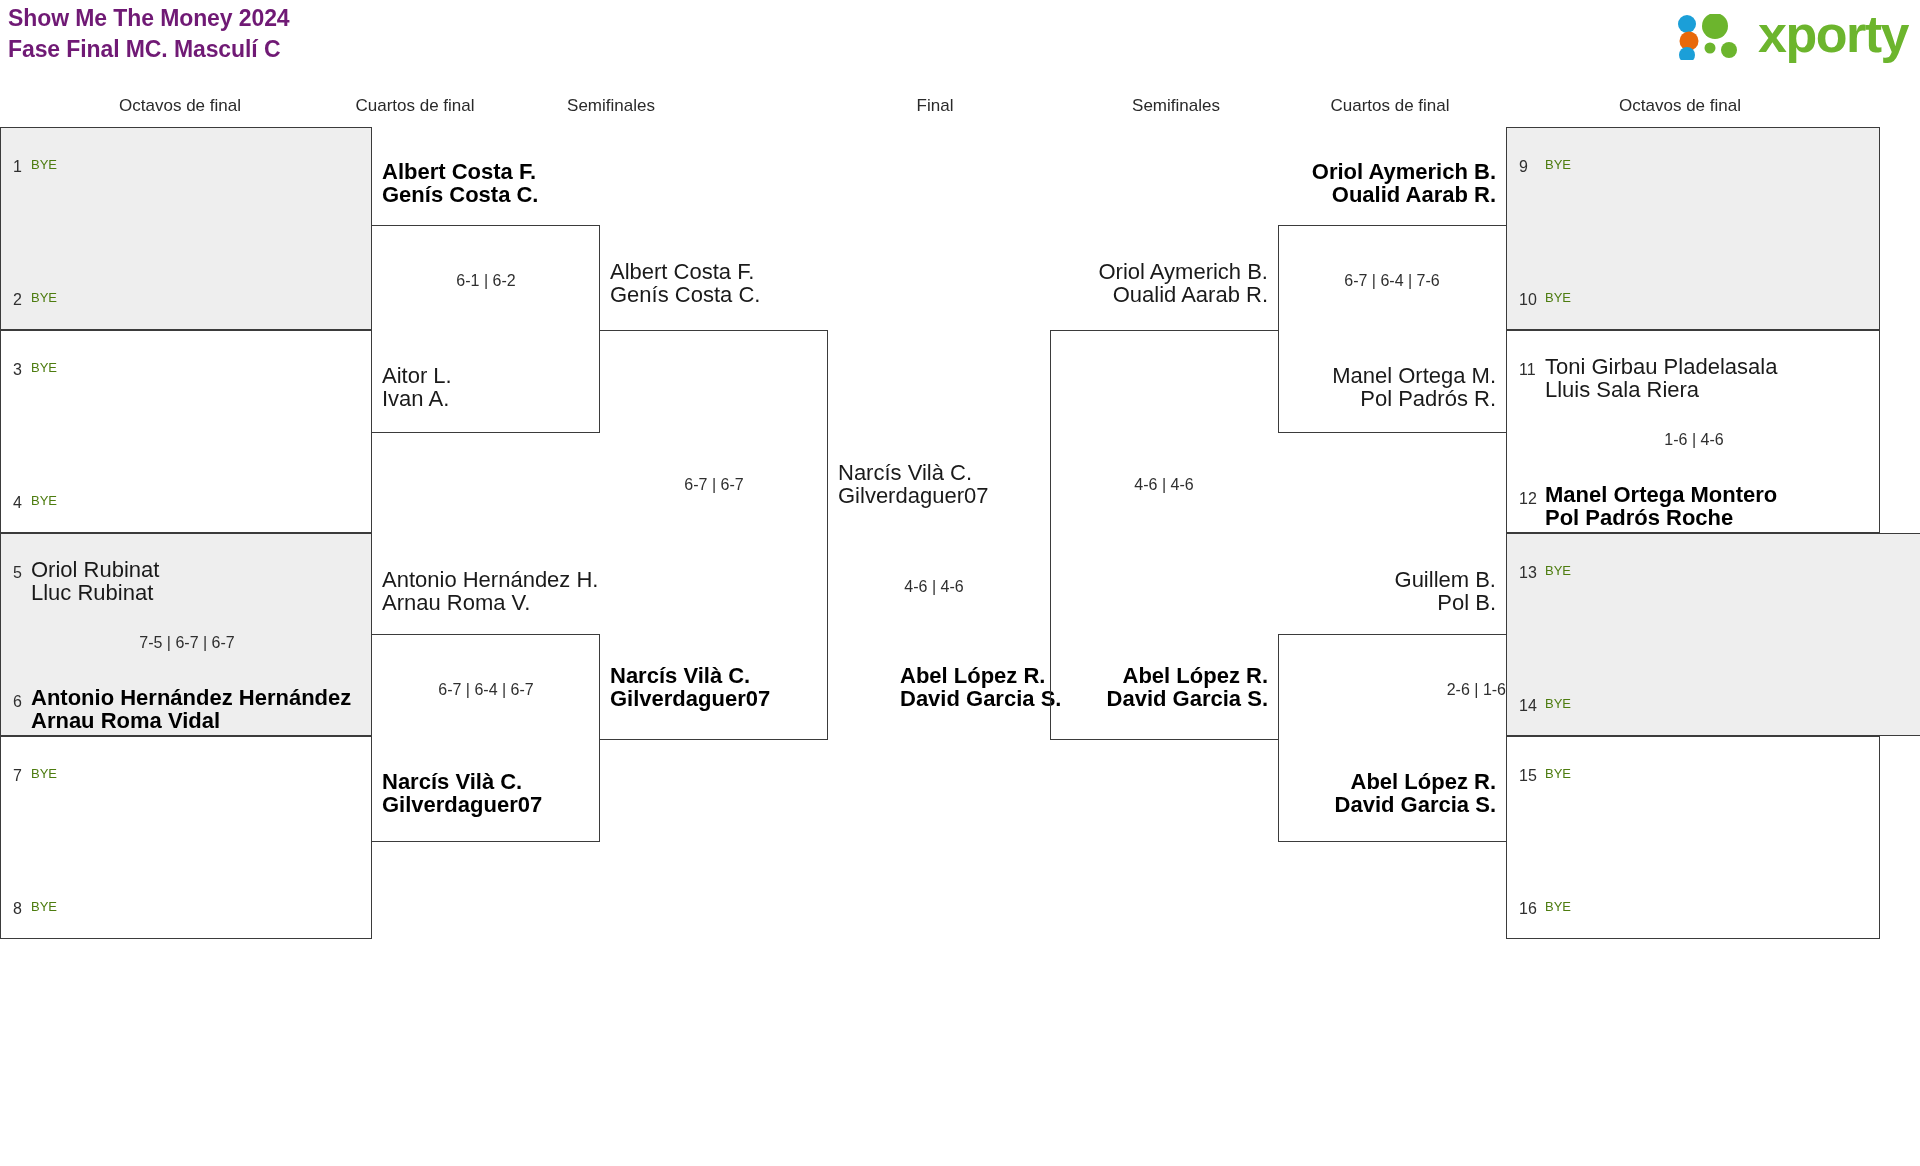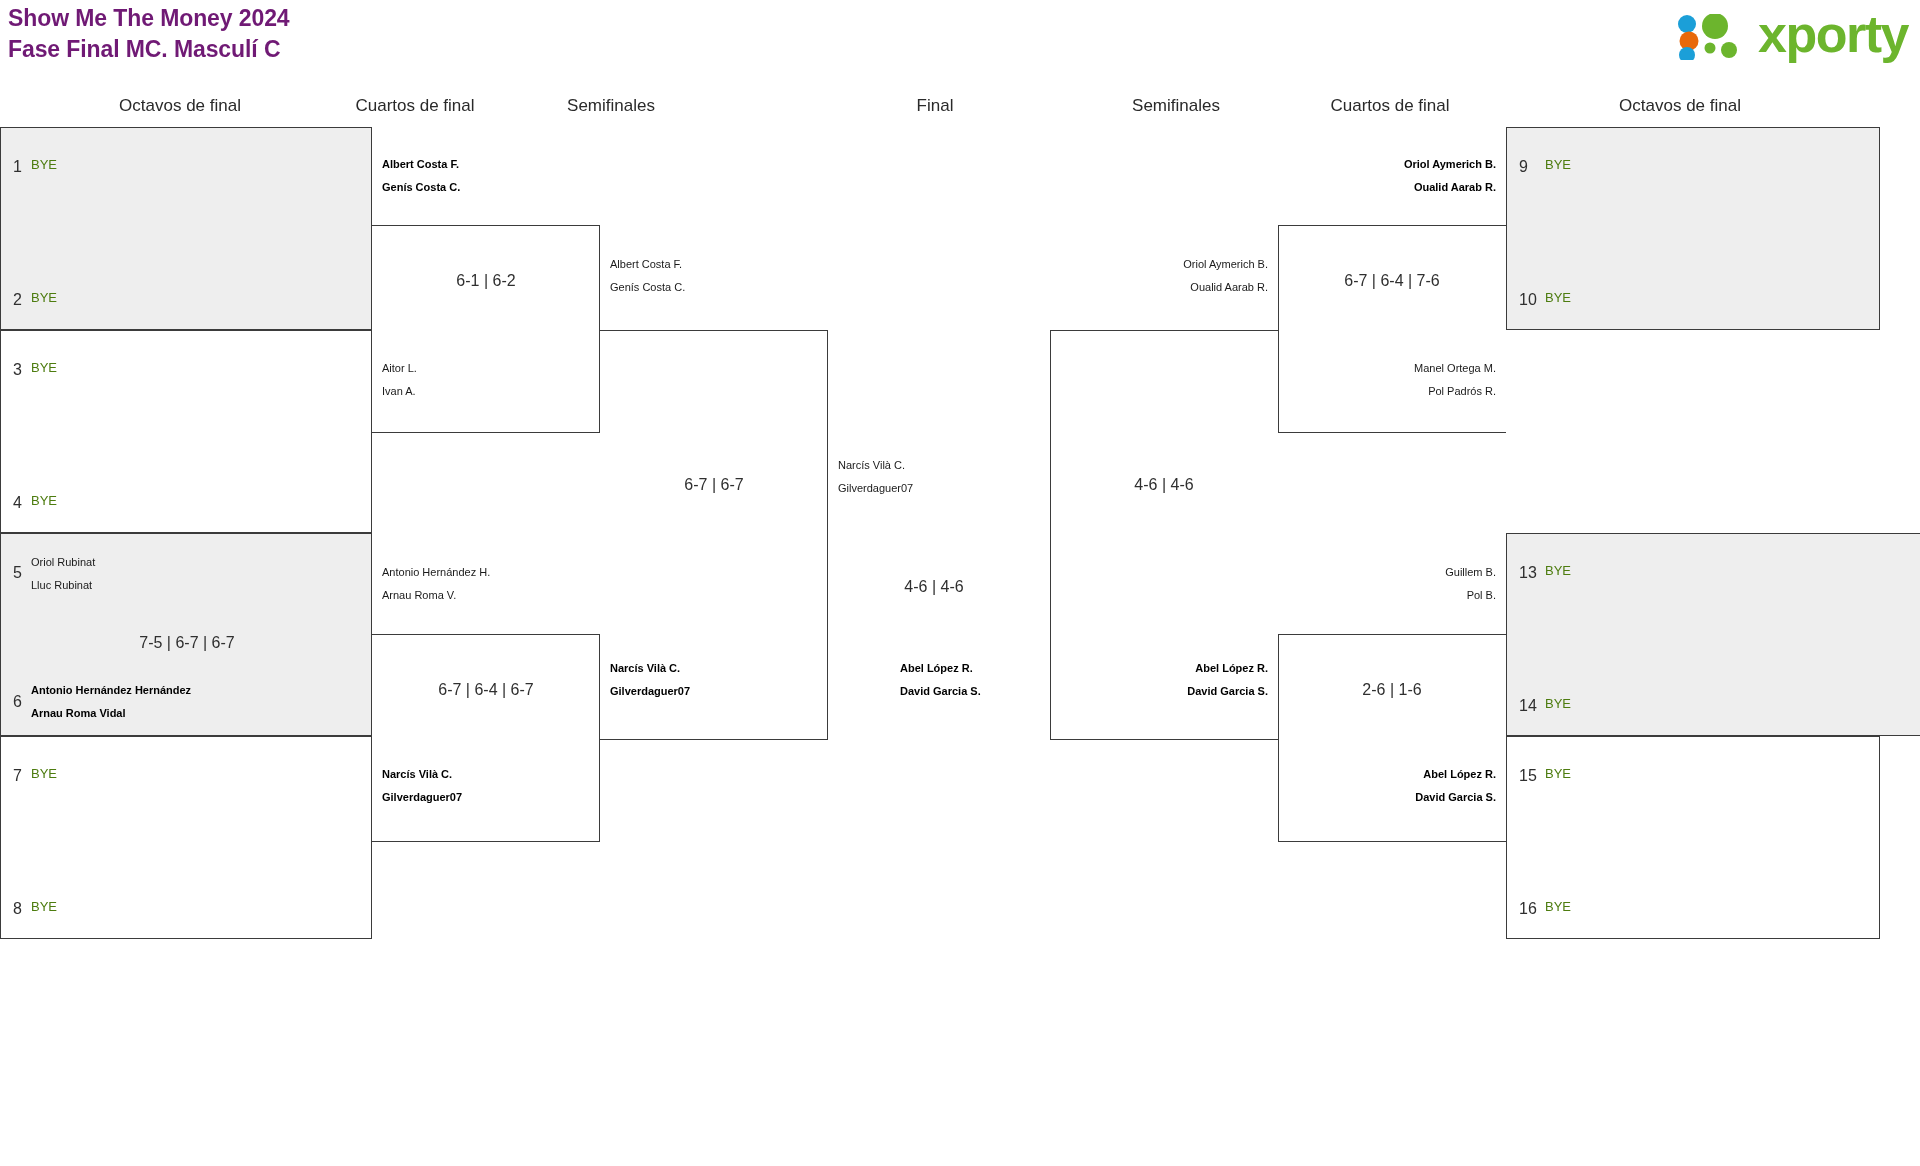--- a/index.html
+++ b/index.html
@@ -77,21 +77,21 @@
   .slot.shaded { background: #eeeeee; }
 
   .seed-no {
     position: absolute;
     font-size: 16px;
     color: #2f2f2f;
     line-height: 1.25;
   }
   .player-names {
     position: absolute;
-    font-size: 11px;
+    font-size: 22px;
     line-height: 1.26;
     color: #1a1a1a;
     white-space: nowrap;
   }
   .player-names.bold { font-weight: bold; color: #000000; }
   .player-names.bye { font-size: 13px; color: #4d7c0f; }
 
   .score {
     position: absolute;
     font-size: 16px;
@@ -209,31 +209,40 @@
   <div class="conn no-right" style="left:1278px; top:225px; width:228px; height:208px;"></div>
   <span class="player-names bold" style="left:1496px; top:158px; transform:translateX(-100%);">Oriol Aymerich B.</span>
   <span class="player-names bold" style="left:1496px; top:181px; transform:translateX(-100%);">Oualid Aarab R.</span>
   <span class="score" style="left:1278px; top:272px; width:228px; text-align:center;">6-7 | 6-4 | 7-6</span>
   <span class="player-names" style="left:1496px; top:362px; transform:translateX(-100%);">Manel Ortega M.</span>
   <span class="player-names" style="left:1496px; top:385px; transform:translateX(-100%);">Pol Padrós R.</span>
 
   <div class="conn no-right" style="left:1278px; top:634px; width:228px; height:208px;"></div>
   <span class="player-names" style="left:1496px; top:566px; transform:translateX(-100%);">Guillem B.</span>
   <span class="player-names" style="left:1496px; top:589px; transform:translateX(-100%);">Pol B.</span>
-  <span class="score" style="left:1278px; top:681px; width:228px; text-align:center;">2-6 | 1-6</span>
+  <span class="score" style="left:1278px; top:681px; width:228px; text-align:right;">2-6 | 1-6</span>
   <span class="player-names bold" style="left:1496px; top:768px; transform:translateX(-100%);">Abel López R.</span>
   <span class="player-names bold" style="left:1496px; top:791px; transform:translateX(-100%);">David Garcia S.</span>
 
   <div class="cell slot shaded" style="left:1506px; top:127px; width:374px; height:203px;">
     <span class="seed-no" style="left:12px; top:29px;">9</span>
     <span class="player-names bye" style="left:38px; top:29px;">BYE</span>
     <span class="seed-no" style="left:12px; top:162px;">10</span>
     <span class="player-names bye" style="left:38px; top:162px;">BYE</span>
   </div>
 
+  <div class="cell slot" style="left:1506px; top:330px; width:374px; height:203px;">
+    <span class="seed-no" style="left:12px; top:29px;">11</span>
+    <span class="player-names" style="left:38px; top:22px;">Toni Girbau Pladelasala</span>
+    <span class="player-names" style="left:38px; top:45px;">Lluis Sala Riera</span>
+    <span class="score" style="left:0px; top:100px; width:374px; text-align:center;">1-6 | 4-6</span>
+    <span class="seed-no" style="left:12px; top:158px;">12</span>
+    <span class="player-names bold" style="left:38px; top:150px;">Manel Ortega Montero</span>
+    <span class="player-names bold" style="left:38px; top:173px;">Pol Padrós Roche</span>
+  </div>
 
   <div class="cell slot shaded" style="left:1506px; top:533px; width:420px; height:203px;">
     <span class="seed-no" style="left:12px; top:29px;">13</span>
     <span class="player-names bye" style="left:38px; top:29px;">BYE</span>
     <span class="seed-no" style="left:12px; top:162px;">14</span>
     <span class="player-names bye" style="left:38px; top:162px;">BYE</span>
   </div>
 
   <div class="cell slot" style="left:1506px; top:736px; width:374px; height:203px;">
     <span class="seed-no" style="left:12px; top:29px;">15</span>

